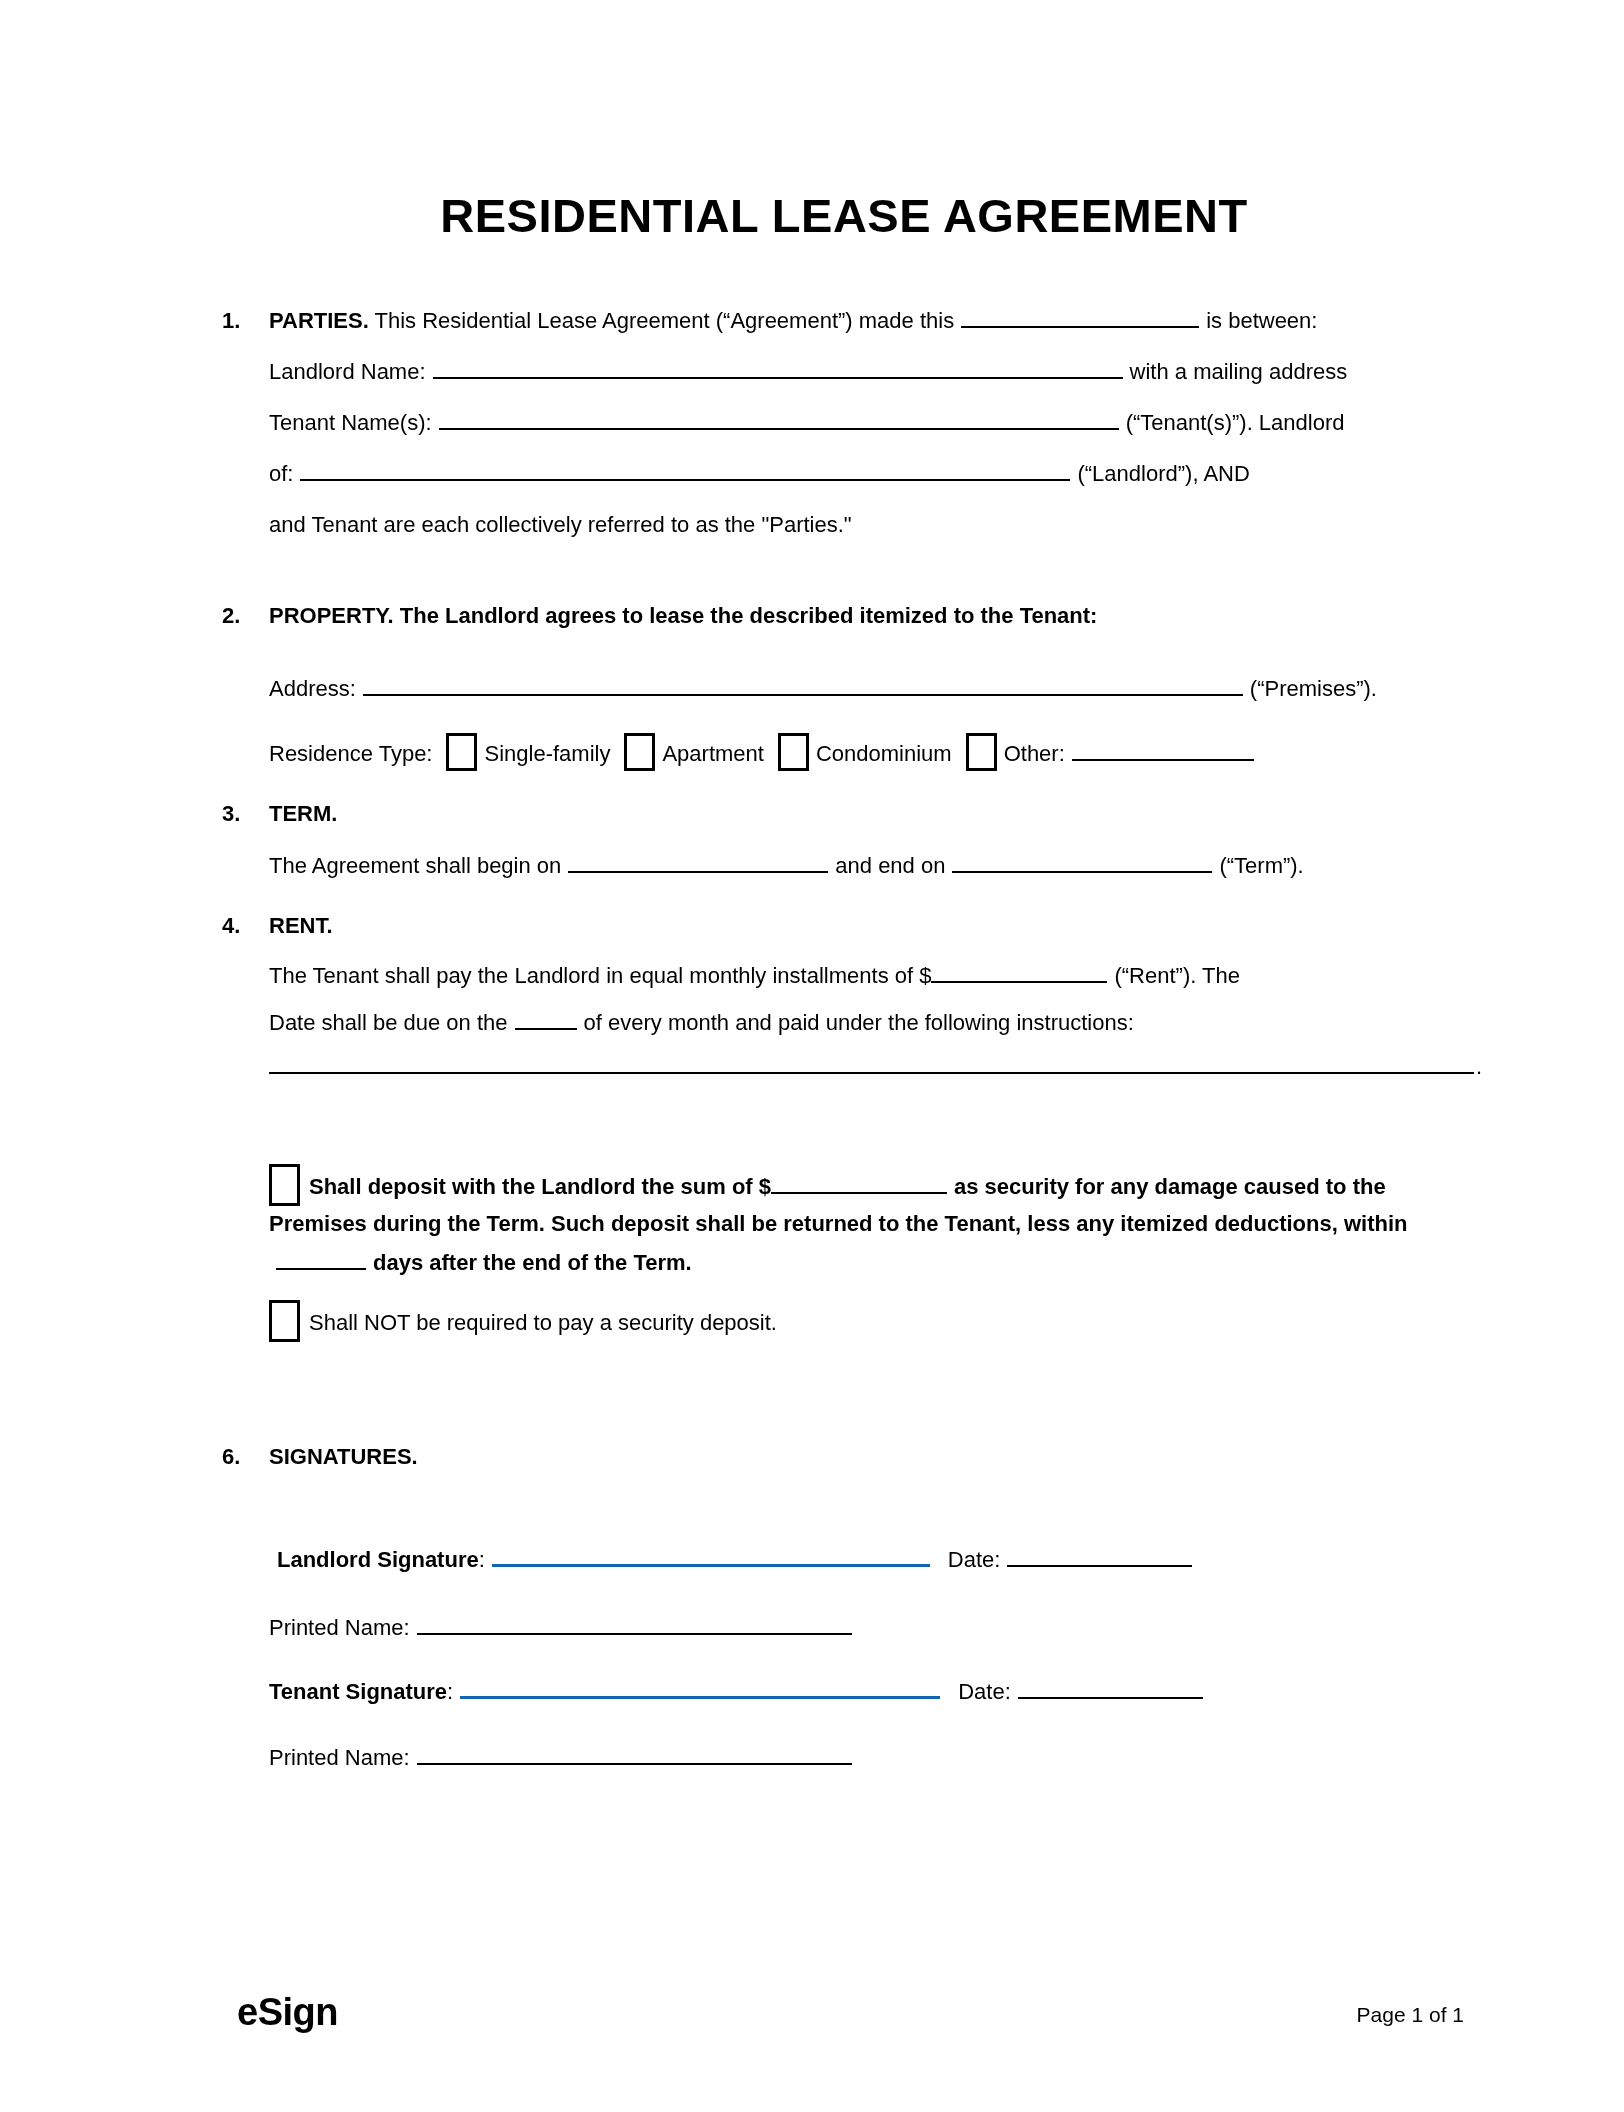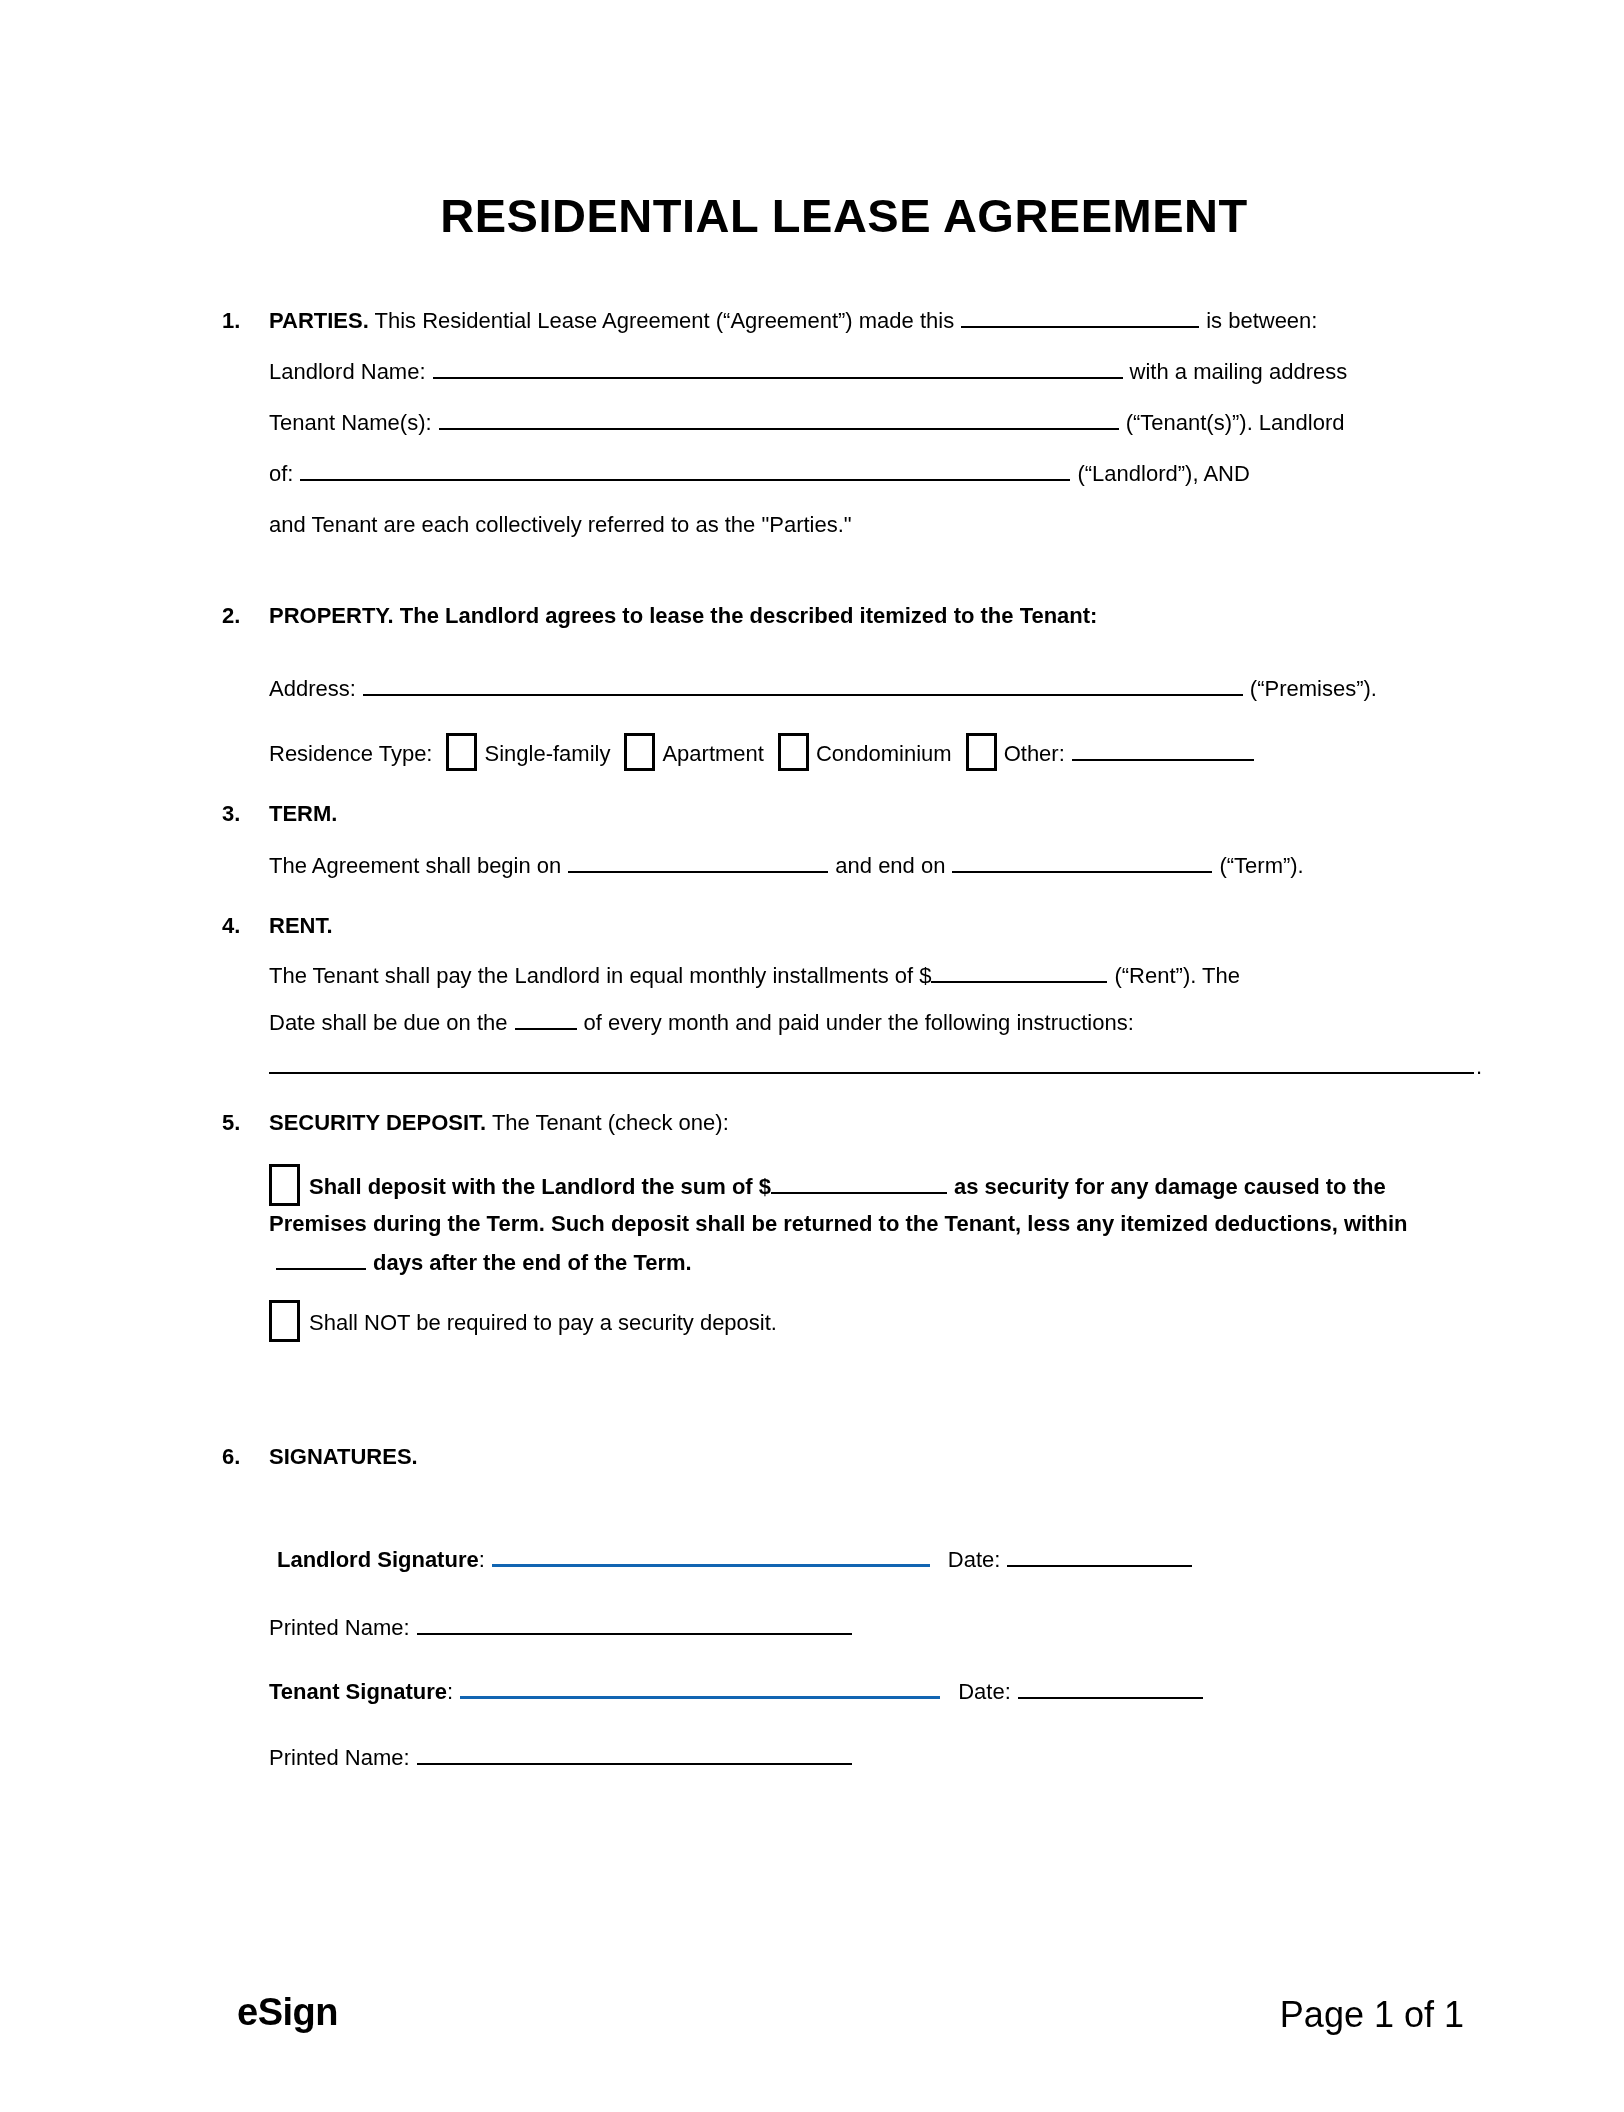--- a/index.html
+++ b/index.html
@@ -45,21 +45,21 @@
   .sec1{top:295px;left:190px;width:1290px;line-height:51px;}
   .sec1 .line{white-space:nowrap;}
   .indent{margin-left:47px;}
   .footer-brand{
     position:absolute;top:1990px;left:205px;
     font-size:38px;line-height:44px;font-weight:bold;
     letter-spacing:-0.5px;
   }
   .footer-page{
     position:absolute;top:2000px;right:192px;
-    font-size:36px;line-height:30px;
+    font-size:21px;line-height:30px;
   }
 </style>
 </head>
 <body>
 
 <div class="page">
 
   <div class="doc-title">RESIDENTIAL LEASE AGREEMENT</div>
 
   <div class="row sec1">
@@ -82,21 +82,20 @@
 
   <div class="row" style="top:909px;left:190px;"><span class="num">4.</span><span class="b">RENT.</span></div>
 
   <div class="row" style="top:952px;left:237px;line-height:47px;">
     <div class="line"><span>The Tenant shall pay the Landlord in equal monthly installments of $</span><span class="blank" style="width:176px;margin-left:0;"></span><span>(“Rent”). The</span></div>
     <div class="line"><span>Date shall be due on the</span><span class="blank" style="width:62px"></span><span>of every month and paid under the following instructions:</span></div>
   </div>
 
   <div class="row" style="top:1047px;left:237px;"><span class="blank" style="width:1205px;margin-left:0;margin-right:2px;"></span><span>.</span></div>
 
-  <div class="row" style="top:1106px;left:190px;"><span class="num">5.</span><span class="b">SECURITY DEPOSIT.</span> <span>The Tenant (check one):</span></div>
 
   <div class="wrap" style="top:1167px;left:237px;width:1212px;line-height:36.5px;"><span class="cb first" style="height:36px;"></span><span>Shall deposit with the Landlord the sum of $</span><span class="blank" style="width:176px;margin-left:0;"></span><span>as security for any damage caused to the Premises during the Term. Such deposit shall be returned to the Tenant, less any itemized deductions, within</span><span class="blank" style="width:90px"></span><span>days after the end of the Term.</span></div>
 
   <div class="row" style="top:1306px;left:237px;"><span class="cb first" style="height:36px;"></span><span>Shall NOT be required to pay a security deposit.</span></div>
 
   <div class="row" style="top:1440px;left:190px;"><span class="num">6.</span><span class="b">SIGNATURES.</span></div>
 
   <div class="row" style="top:1539px;left:245px;text-align:right;"><span class="b">Landlord Signature</span><span>:</span><span class="blank sig" style="width:438px;border-bottom-color:#1165b2;"></span><span>Date:</span><span class="blank" style="width:185px"></span></div>
 
   <div class="row" style="top:1608px;left:237px;"><span>Printed Name:</span><span class="blank" style="width:435px"></span></div>

